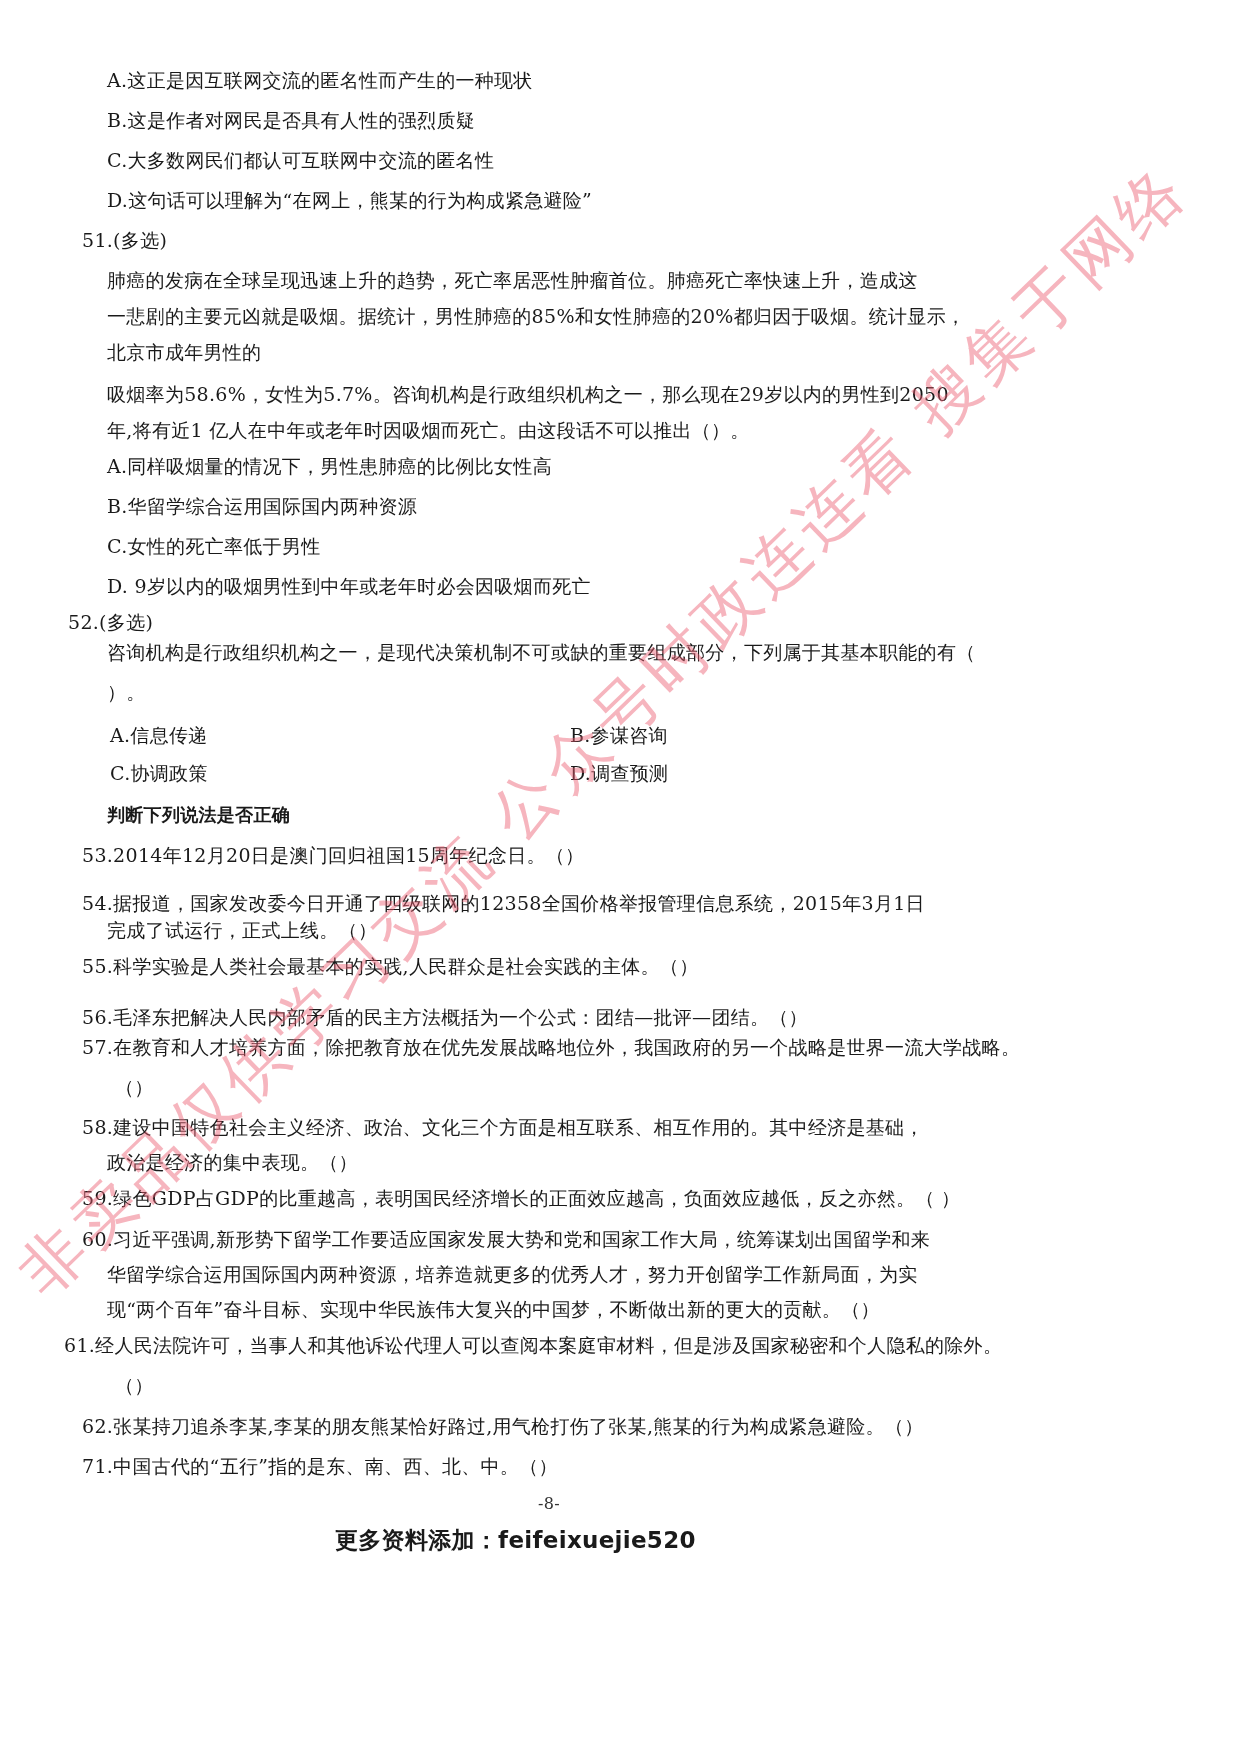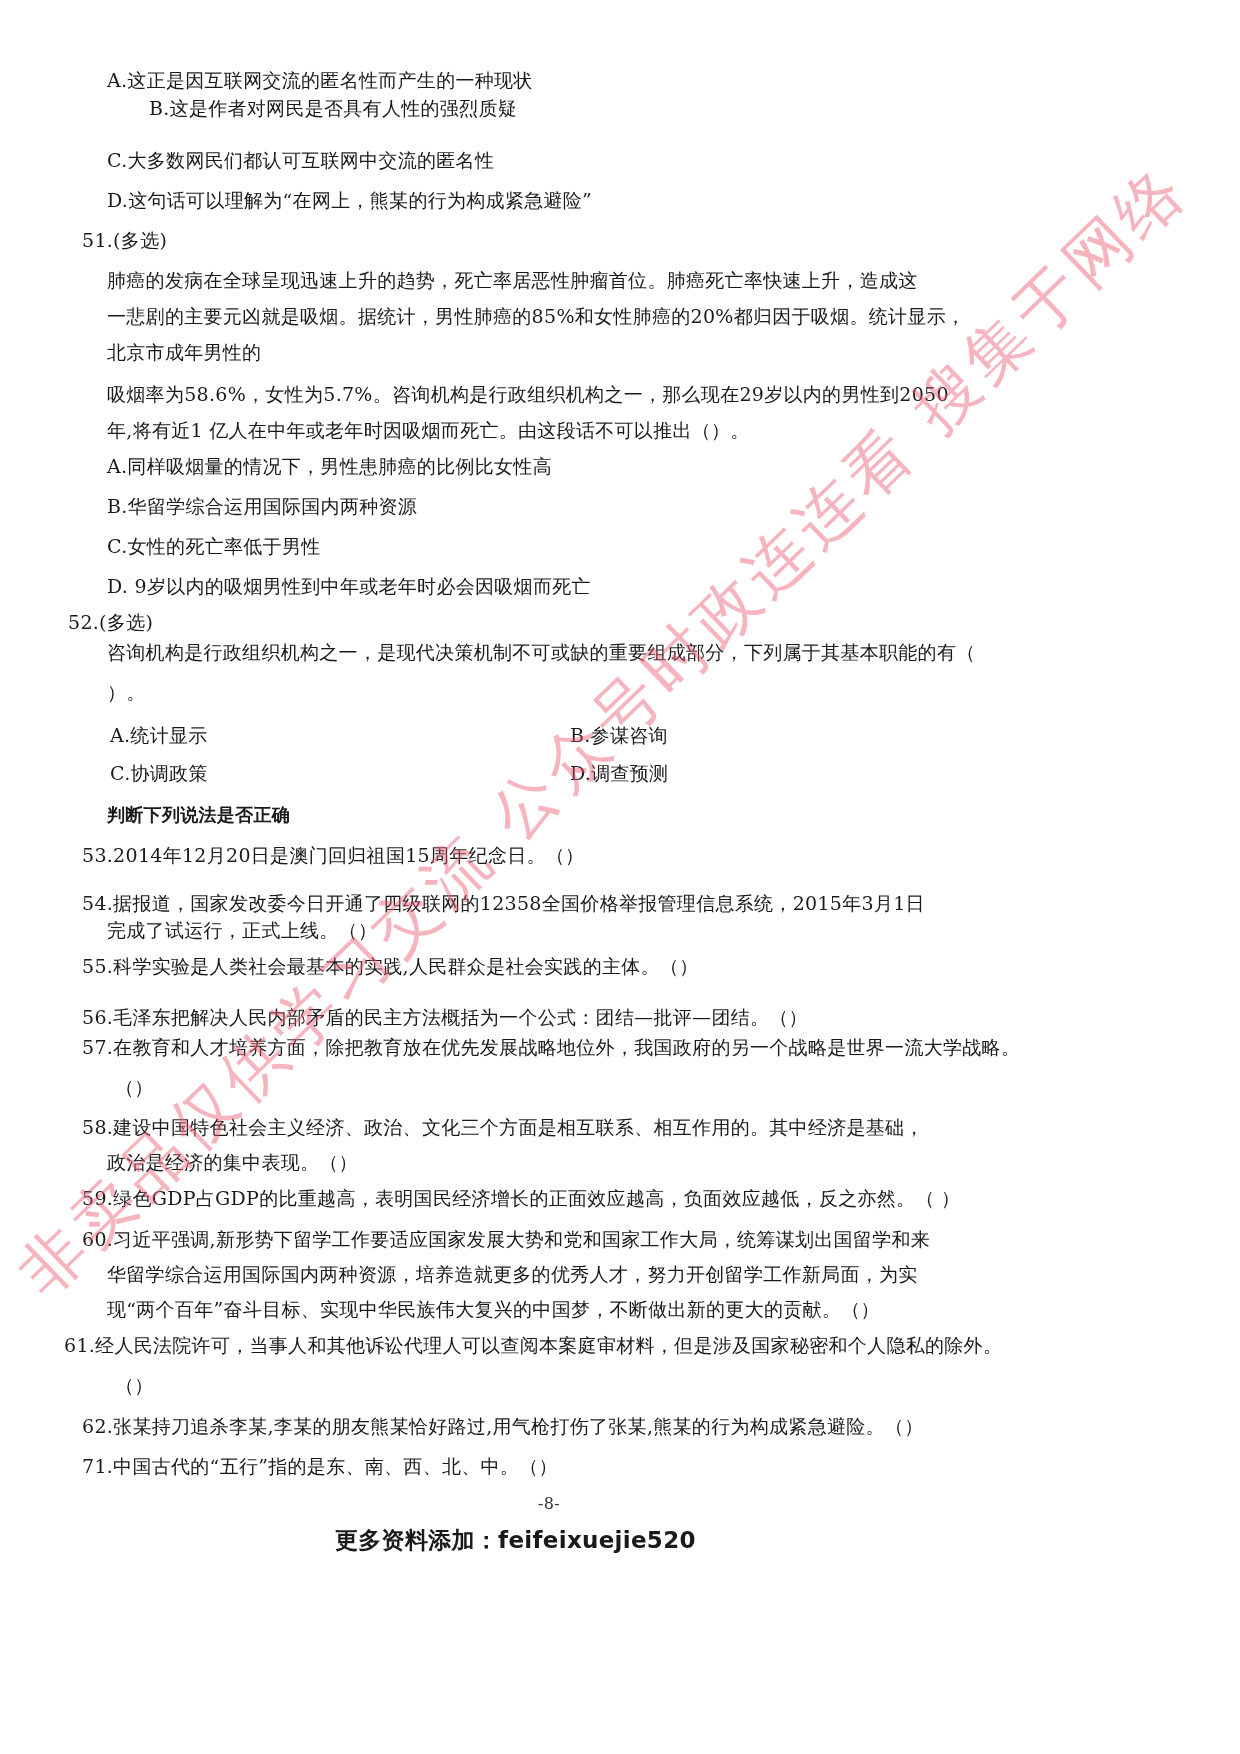--- a/index.html
+++ b/index.html
@@ -16,39 +16,39 @@
       position: absolute; color: rgba(235, 90, 110, 0.45);
       font-family: "DejaVu Sans", "Liberation Sans", sans-serif;
       font-size: 64px; letter-spacing: 6px; white-space: nowrap;
       transform-origin: left center; pointer-events: none;
     }
   </style>
 </head>
 <body>
 
 <div class="line" style="left:107px;top:68px;">A.这正是因互联网交流的匿名性而产生的一种现状</div>
-<div class="line" style="left:107px;top:96px;margin-left:42px;">B.这是作者对网民是否具有人性的强烈质疑</div>
+<div class="line" style="left:107px;top:108px;">B.这是作者对网民是否具有人性的强烈质疑</div>
 <div class="line" style="left:107px;top:148px;">C.大多数网民们都认可互联网中交流的匿名性</div>
 <div class="line" style="left:107px;top:188px;">D.这句话可以理解为“在网上，熊某的行为构成紧急避险”</div>
 
 <div class="line" style="left:82px;top:228px;">51.(多选)</div>
 <div class="line" style="left:107px;top:268px;">肺癌的发病在全球呈现迅速上升的趋势，死亡率居恶性肿瘤首位。肺癌死亡率快速上升，造成这</div>
 <div class="line" style="left:107px;top:304px;">一悲剧的主要元凶就是吸烟。据统计，男性肺癌的85%和女性肺癌的20%都归因于吸烟。统计显示，</div>
 <div class="line" style="left:107px;top:340px;">北京市成年男性的</div>
 <div class="line" style="left:107px;top:382px;">吸烟率为58.6%，女性为5.7%。咨询机构是行政组织机构之一，那么现在29岁以内的男性到2050</div>
 <div class="line" style="left:107px;top:418px;">年,将有近1 亿人在中年或老年时因吸烟而死亡。由这段话不可以推出（）。</div>
 <div class="line" style="left:107px;top:454px;">A.同样吸烟量的情况下，男性患肺癌的比例比女性高</div>
 <div class="line" style="left:107px;top:494px;">B.华留学综合运用国际国内两种资源</div>
 <div class="line" style="left:107px;top:534px;">C.女性的死亡率低于男性</div>
 <div class="line" style="left:107px;top:574px;">D. 9岁以内的吸烟男性到中年或老年时必会因吸烟而死亡</div>
 
 <div class="line" style="left:68px;top:610px;">52.(多选)</div>
 <div class="line" style="left:107px;top:640px;">咨询机构是行政组织机构之一，是现代决策机制不可或缺的重要组成部分，下列属于其基本职能的有（</div>
 <div class="line" style="left:107px;top:680px;">）。</div>
-<div class="line" style="left:110px;top:723px;">A.统计显示</div>
+<div class="line" style="left:110px;top:723px;">A.信息传递</div>
 <div class="line" style="left:570px;top:723px;">B.参谋咨询</div>
 <div class="line" style="left:110px;top:761px;">C.协调政策</div>
 <div class="line" style="left:570px;top:761px;">D.调查预测</div>
 
 <div class="line bold" style="left:107px;top:803px;">判断下列说法是否正确</div>
 
 <div class="line" style="left:82px;top:843px;">53.2014年12月20日是澳门回归祖国15周年纪念日。（）</div>
 <div class="line" style="left:82px;top:883px;margin-top:8px;">54.据报道，国家发改委今日开通了四级联网的12358全国价格举报管理信息系统，2015年3月1日</div>
 <div class="line" style="left:107px;top:918px;">完成了试运行，正式上线。（）</div>
 <div class="line" style="left:82px;top:954px;">55.科学实验是人类社会最基本的实践,人民群众是社会实践的主体。（）</div>

